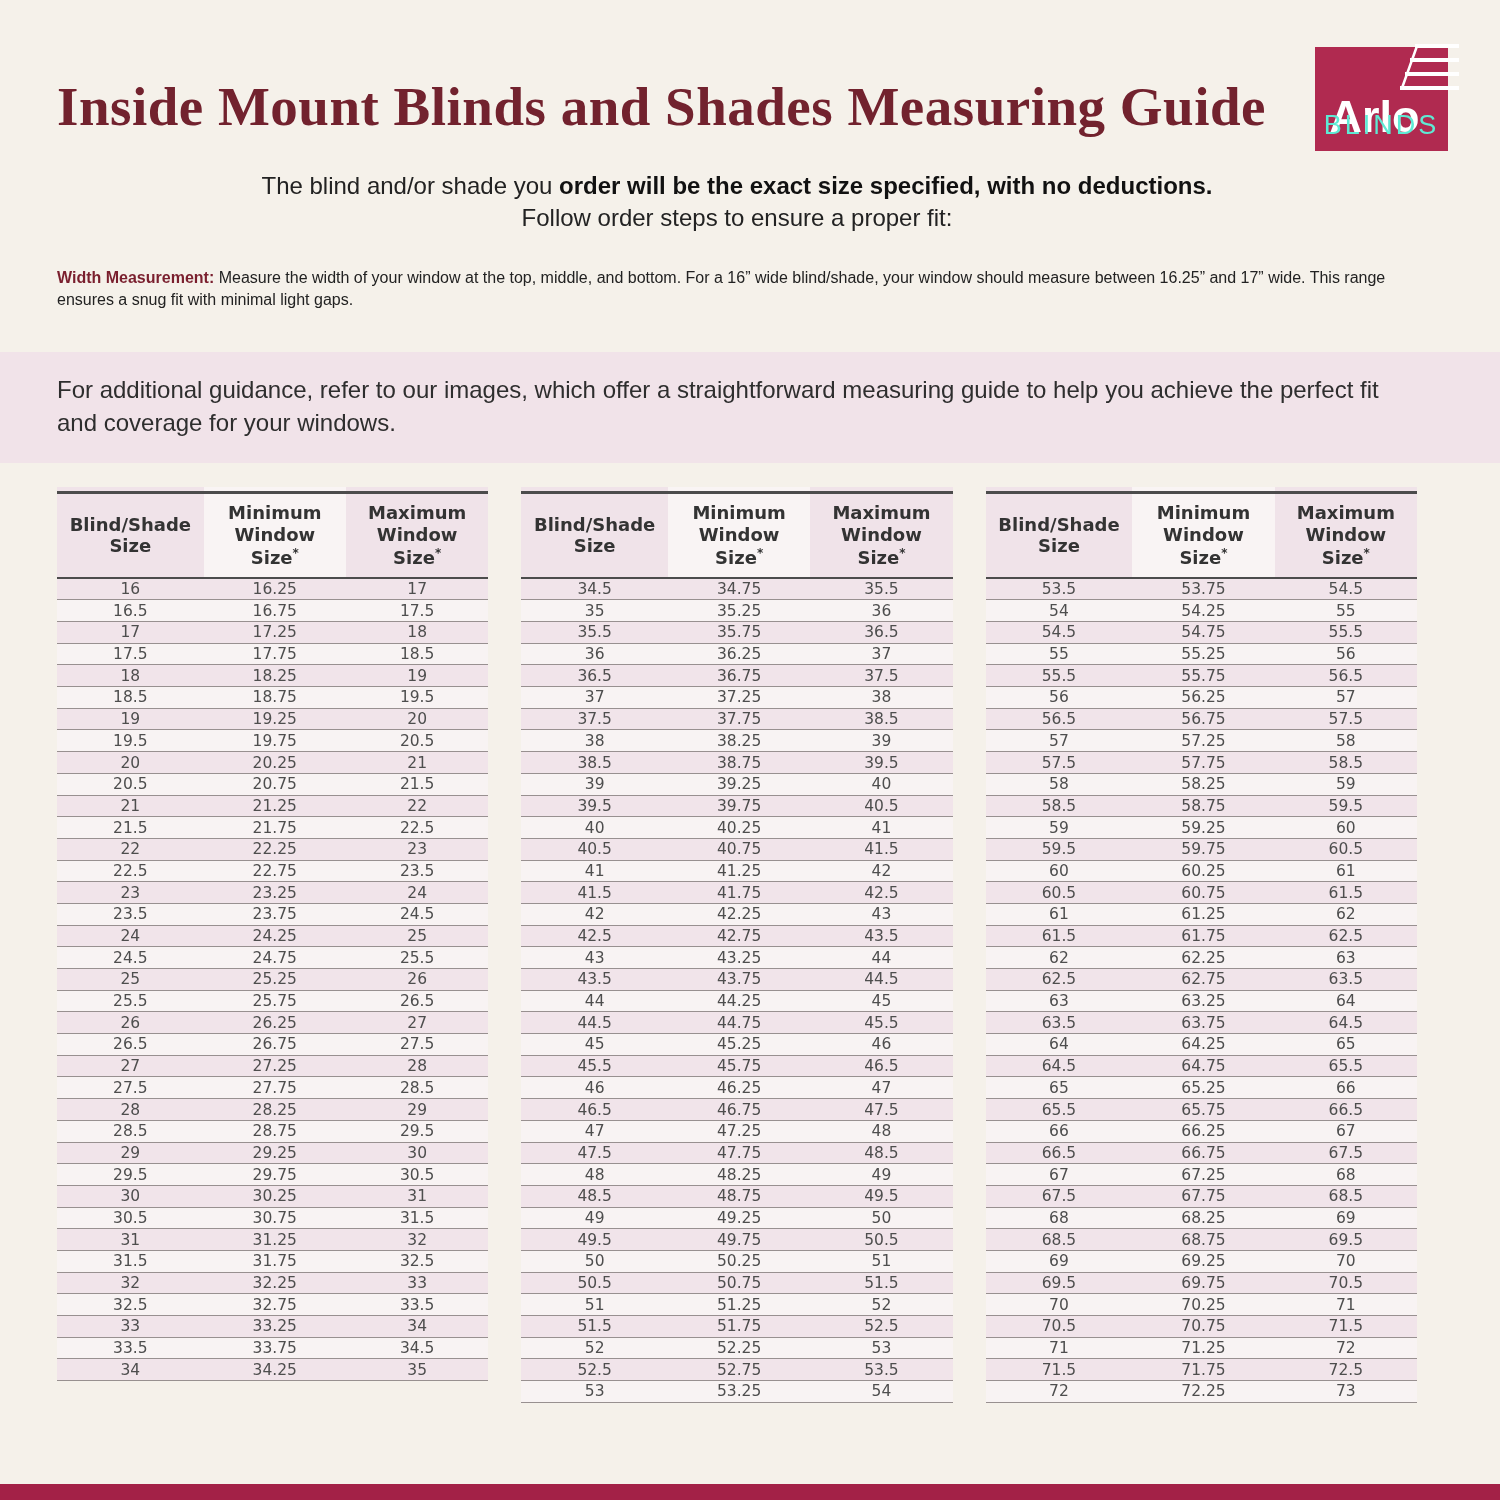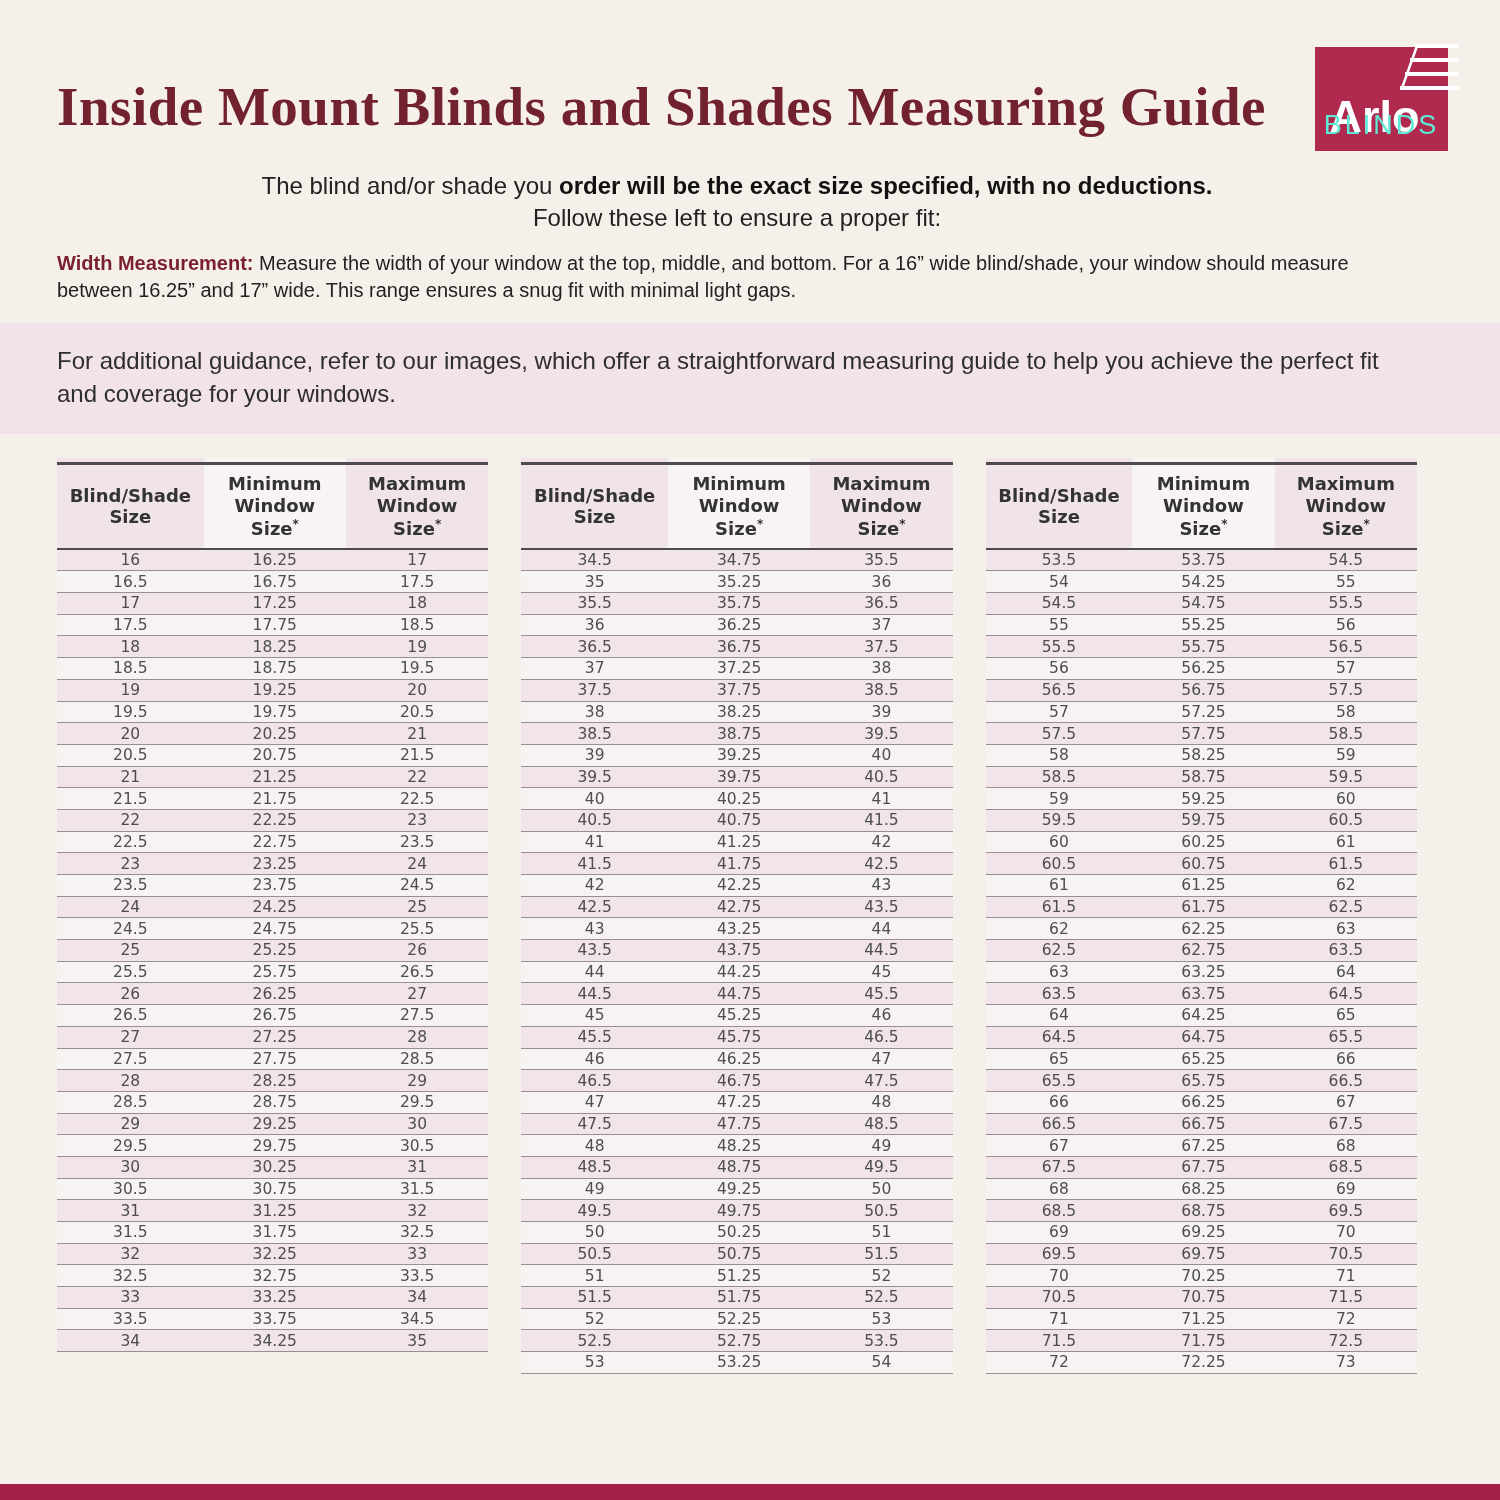--- a/index.html
+++ b/index.html
@@ -36,25 +36,25 @@
   }
   .logo-sub {
     position:absolute; left:0; right:0; bottom:10px;
     text-align:center;
     color:#5eead4; font-size:27px; font-weight:400; letter-spacing:3px;
   }
 
   
   .intro { margin-top:34px; font-size:24px; line-height:1.35; color:#222;text-align:center; }
   .intro b { color:#111; }
-  .measure-para { margin-top:15px; font-size:20px; line-height:1.38; color:#222; max-width:1395px; }
+  .measure-para { margin-top:32px; font-size:16px; line-height:1.38; color:#222; max-width:1395px; }
   .measure-label { font-weight:700; color:#7a1f2e; }
 
   
-  .band { margin-top:18px; background:#f1e3e9; padding:21px 57px 23px 57px; }
+  .band { margin-top:41px; background:#f1e3e9; padding:21px 57px 23px 57px; }
   .band-text { font-size:24px; line-height:1.4; color:#2e2e2e; max-width:1330px; }
 
   
   .tables-wrap { display:flex; gap:33px; margin-top:24px; align-items:flex-start; }
   table.size-table { border-collapse:collapse; table-layout:fixed; width:440px; }
   table.size-table col.c1 { width:34%; }
   table.size-table col.c2 { width:33%; }
   table.size-table col.c3 { width:33%; }
   tr.cap-row th { height:6px; padding:0; border-bottom:3px solid #4c4c4c; }
   tr.cap-row th:nth-child(odd)  { background:#f0e3e9; }
@@ -100,21 +100,21 @@
             <rect x="13" y="45" width="59" height="4"></rect>
           </g>
           <polyline points="30,5 25,19 20,33 15,47" stroke="#ffffff" stroke-width="2.5" fill="none"></polyline>
         </svg>
       </span>
       <div class="logo-name">Arlo</div>
       <div class="logo-sub">BLINDS</div>
     </div>
 
     <p class="intro"><span>The blind and/or shade you </span><b>order will be the exact size specified, with no deductions.</b><br>
-      <span>Follow these left to ensure a proper fit:</span>
+      <span>Follow order steps to ensure a proper fit:</span>
     </p>
 
     <p class="measure-para"><span class="measure-label">Width Measurement:</span><span> Measure the width of your window at the top, middle, and bottom. For a 16” wide blind/shade, your window should measure between 16.25” and 17” wide. This range ensures a snug fit with minimal light gaps.</span></p>
 
   </div>
 
   <div class="band">
     <div class="band-text">For additional guidance, refer to our images, which offer a straightforward measuring guide to help you achieve the perfect fit and coverage for your windows.</div>
   </div>
 

